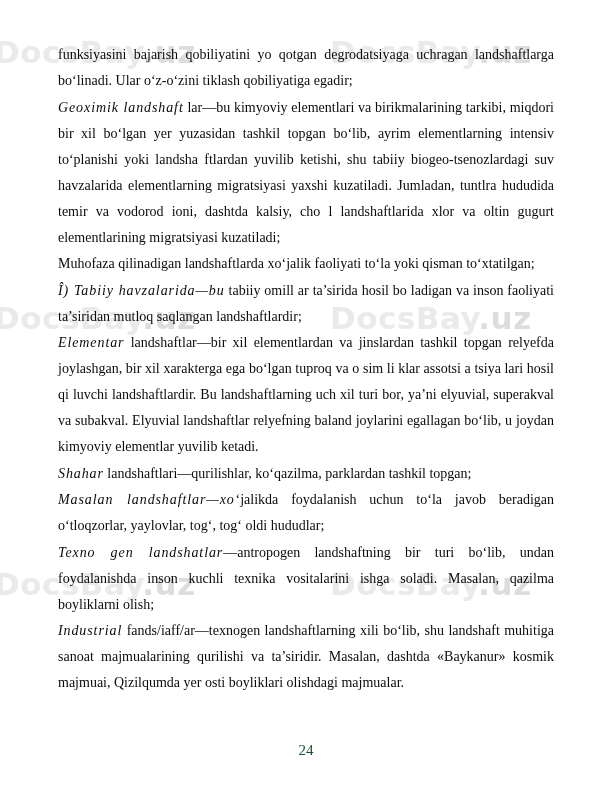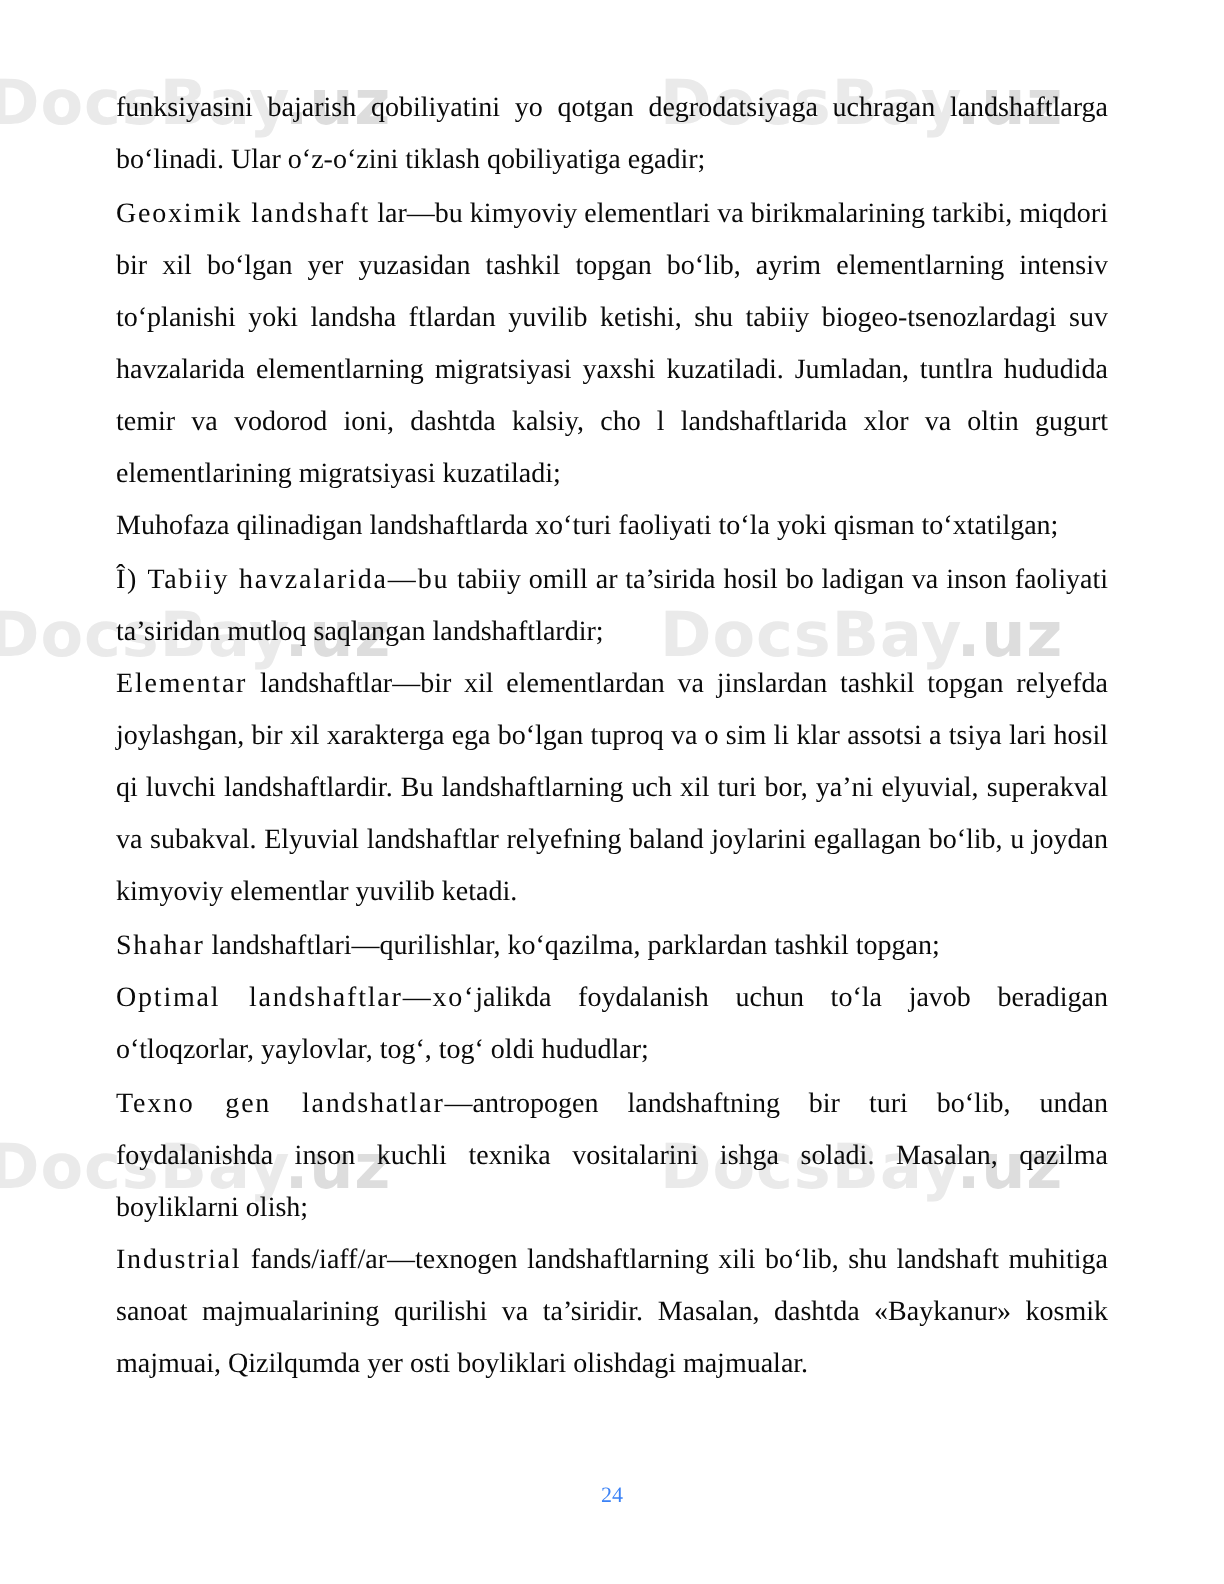--- a/index.html
+++ b/index.html
@@ -54,30 +54,30 @@
     width: 496px;
   }
   p {
     margin: 0 0 0.5px 0;
     font-size: 14px;
     line-height: 26px;
     text-align: justify;
     text-justify: inter-word;
     color: #0a0a0a;
   }
-  .it { }
+  .it { font-style: italic; }
   .sp { letter-spacing: 0.9px; }
   .pagenum {
     position: absolute;
     left: 0;
     top: 742px;
     width: 612px;
     text-align: center;
-    font-size: 11px;
-    color: #3b82f6;
+    font-size: 15px;
+    color: #14532d;
     font-family: "Liberation Serif", serif;
   }
 </style>
 </head>
 <body>
 
 <div class="page">
 
   <div class="watermark-layer">
     <div class="wm wm1"><span>DocsBay</span><span class="dot">.uz</span></div>
@@ -92,37 +92,37 @@
 
     <p>
       <span>funksiyasini bajarish qobiliyatini yo qotgan degrodatsiyaga uchragan landshaftlarga bo‘linadi. Ular o‘z-o‘zini tiklash qobiliyatiga egadir;</span>
     </p>
 
     <p>
       <span class="it sp">Geoximik  landshaft</span><span> lar—bu  kimyoviy  elementlari  va  birikmalarining  tarkibi, miqdori  bir  xil  bo‘lgan  yer  yuzasidan  tashkil  topgan  bo‘lib,  ayrim  elementlarning intensiv  to‘planishi  yoki  landsha  ftlardan  yuvilib  ketishi,  shu  tabiiy  biogeo-tsenozlardagi suv havzalarida elementlarning migratsiyasi yaxshi kuzatiladi. Jumladan, tuntlra hududida temir va vodorod ioni, dashtda kalsiy, cho l landshaftlarida xlor va oltin gugurt elementlarining migratsiyasi kuzatiladi;</span>
     </p>
 
     <p>
-      <span>Muhofaza   qilinadigan   landshaftlarda   xo‘turi   faoliyati   to‘la   yoki   qisman to‘xtatilgan;</span>
+      <span>Muhofaza   qilinadigan   landshaftlarda   xo‘jalik   faoliyati   to‘la   yoki   qisman to‘xtatilgan;</span>
     </p>
 
     <p>
       <span class="it sp">Î)  Tabiiy  havzalarida—bu</span><span>  tabiiy  omill ar  ta’sirida  hosil  bo ladigan  va  inson faoliyati ta’siridan mutloq saqlangan landshaftlardir;</span>
     </p>
 
     <p>
       <span class="it sp">Elementar</span><span>  landshaftlar—bir  xil  elementlardan  va  jinslardan  tashkil  topgan  relyefda joylashgan, bir xil xarakterga ega bo‘lgan tuproq va o sim li klar assotsi a tsiya lari hosil qi luvchi landshaftlardir. Bu landshaftlarning uch xil turi bor, ya’ni elyuvial, superakval  va  subakval.  Elyuvial  landshaftlar  relyefning  baland  joylarini  egallagan bo‘lib, u joydan kimyoviy elementlar yuvilib ketadi.</span>
     </p>
 
     <p>
       <span class="it sp">Shahar</span><span> landshaftlari—qurilishlar, ko‘qazilma, parklardan tashkil topgan;</span>
     </p>
 
     <p>
-      <span class="it sp">Optimal   landshaftlar—xo‘</span><span>jalikda   foydalanish   uchun   to‘la   javob   beradigan o‘tloqzorlar, yaylovlar, tog‘, tog‘ oldi hududlar;</span>
+      <span class="it sp">Masalan   landshaftlar—xo‘</span><span>jalikda   foydalanish   uchun   to‘la   javob   beradigan o‘tloqzorlar, yaylovlar, tog‘, tog‘ oldi hududlar;</span>
     </p>
 
     <p>
       <span class="it sp">Texno   gen   landshatlar</span><span>—antropogen   landshaftning   bir   turi   bo‘lib,   undan foydalanishda  inson  kuchli  texnika  vositalarini  ishga  soladi.  Masalan,  qazilma boyliklarni olish;</span>
     </p>
 
     <p>
       <span class="it sp">Industrial</span><span>   fands/iaff/ar—texnogen   landshaftlarning   xili   bo‘lib,   shu   landshaft muhitiga   sanoat   majmualarining   qurilishi   va   ta’siridir.   Masalan,   dashtda «Baykanur»   kosmik   majmuai,   Qizilqumda   yer   osti   boyliklari   olishdagi majmualar.</span>
     </p>
 

